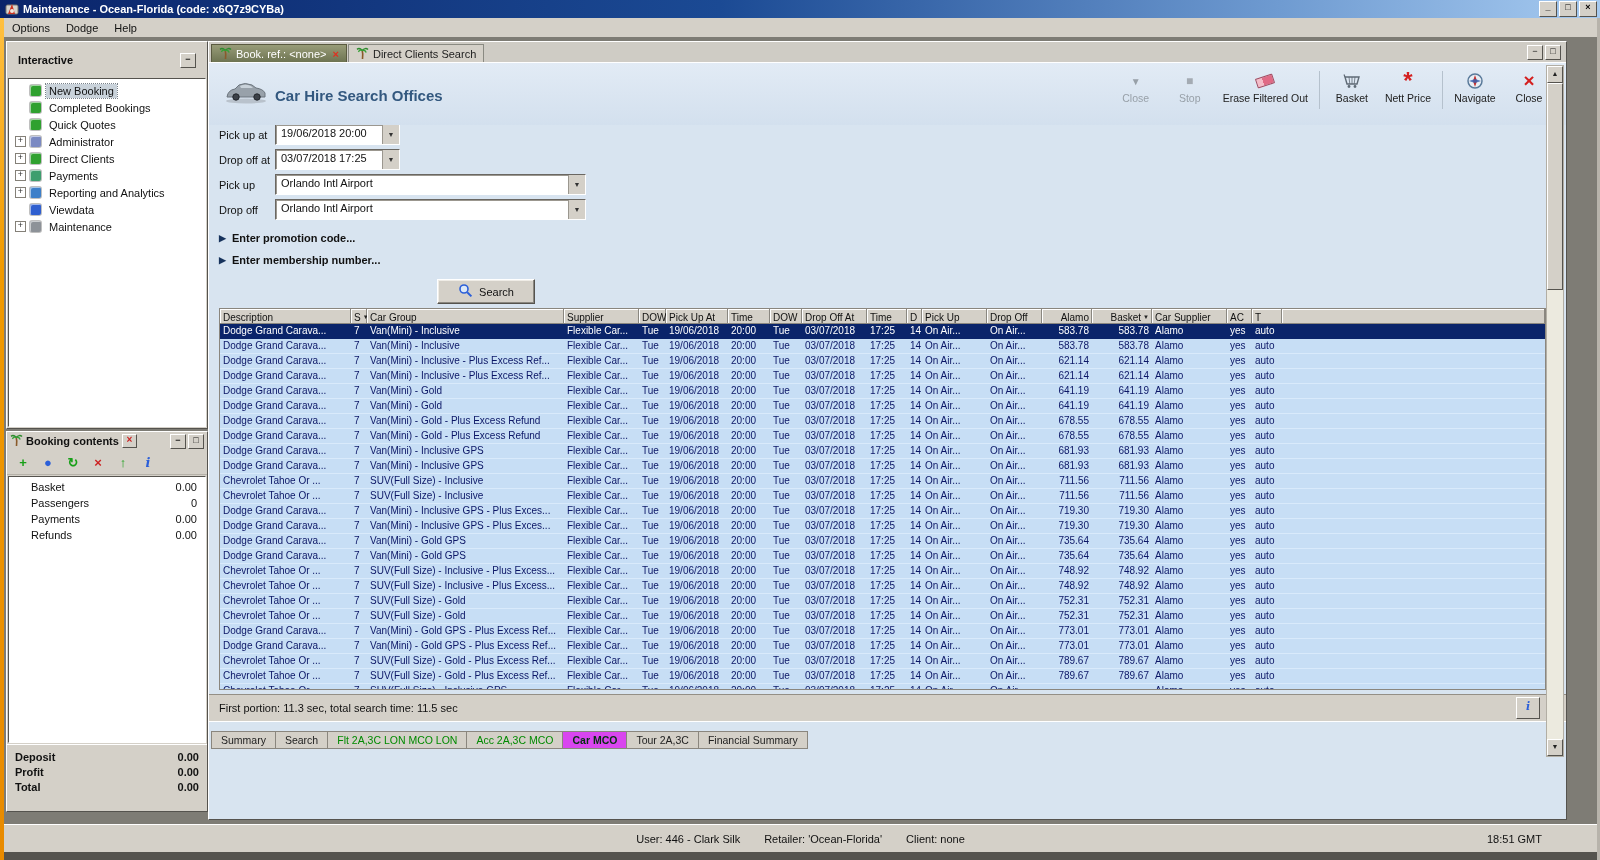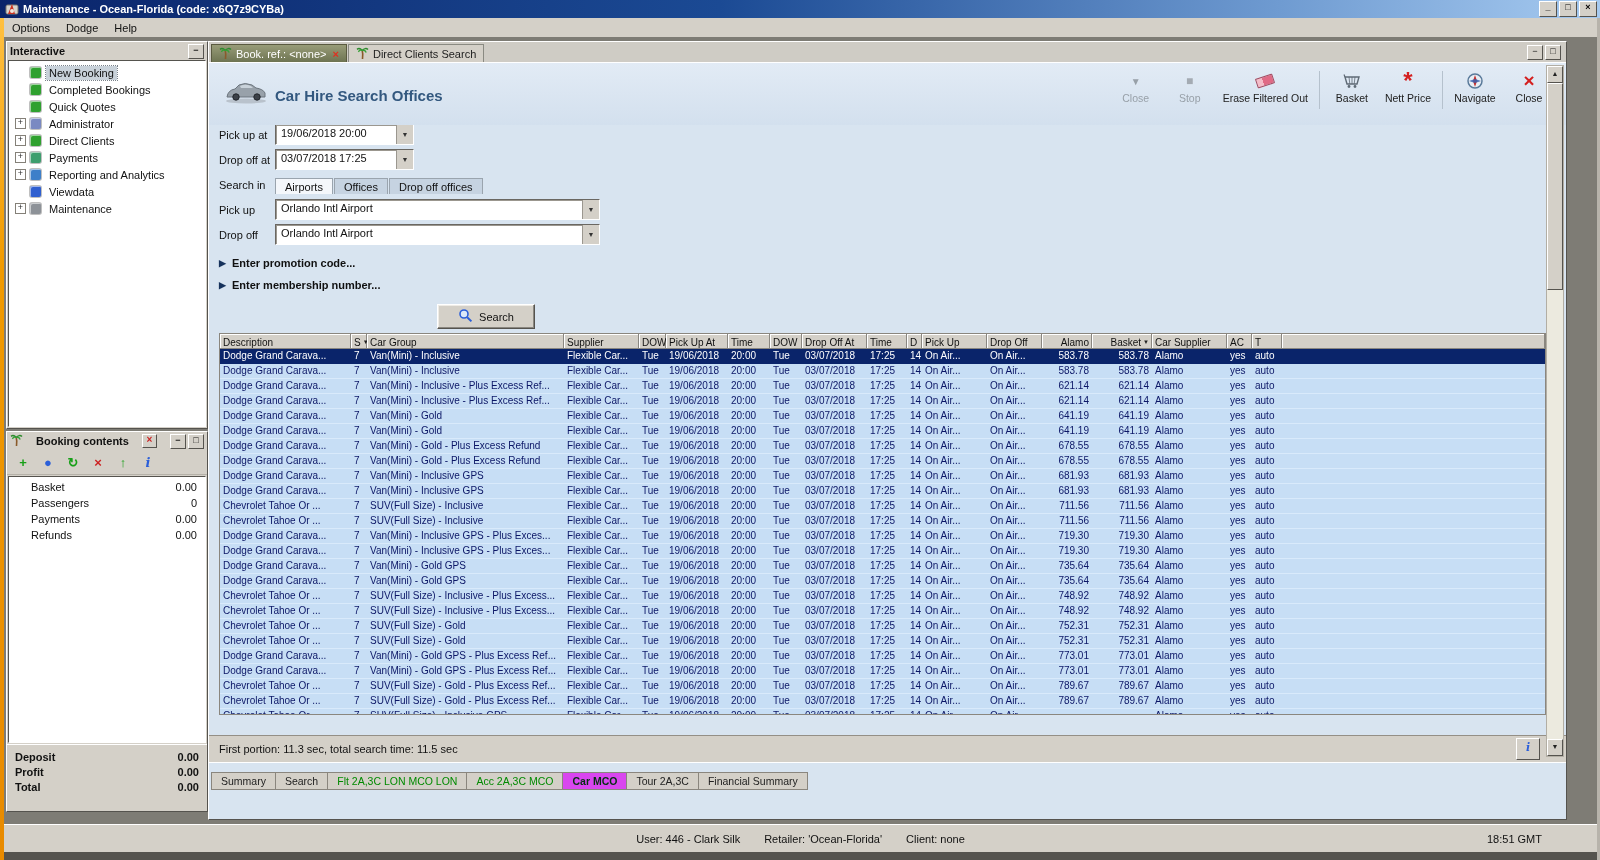--- a/index.html
+++ b/index.html
@@ -18,38 +18,38 @@
     color:#000;font-size:9px;line-height:11px;text-align:center;font-weight:bold;cursor:default}
   .orange-strip{position:absolute;left:0;top:18px;bottom:0;width:4px;
     background:linear-gradient(180deg,#ffc040,#f09a00 30%,#e88a00)}
   .right-strip{position:absolute;right:0;top:18px;bottom:0;width:3px;background:#b7b3ab}
   .menubar{position:absolute;left:4px;right:3px;top:18px;height:19px;background:#d4d0c8;
     display:flex;align-items:center;border-bottom:1px solid #aba69e}
   .menu-item{padding:2px 8px}
   
   .desktop{position:absolute;left:4px;right:3px;top:37px;height:787px;background:#7e7c75}
   .panel{position:absolute;background:#d4d0c8;border:1px solid;border-color:#fff #55534e #55534e #fff}
-  .panel-title{height:18px;display:flex;align-items:center;padding:0 3px;font-weight:bold}
+  .panel-title{height:36px;display:flex;align-items:center;padding:0 11px;font-weight:bold}
   .mini-btn{width:14px;height:13px;background:#d4d0c8;border:1px solid;border-color:#fff #55534e #55534e #fff;
     font-size:9px;line-height:10px;text-align:center}
   
   .sidebar{left:2px;top:4px;width:200px;height:386px;display:flex;flex-direction:column}
   .tree{flex:1;background:#fff;border:1px solid;border-color:#55534e #fff #fff #55534e;margin:0 1px 1px 1px;
     padding:3px 0;overflow:hidden}
   .tree-row{height:17px;display:flex;align-items:center;padding-left:6px;white-space:nowrap}
   .tree-row.sel .tree-label{background:#c9d2da;outline:1px dotted #7a828a}
   .expand{width:9px;height:9px;border:1px solid #848078;background:#fff;font-size:9px;line-height:7px;
     text-align:center;margin-right:4px;color:#333;flex:0 0 auto}
   .expand.hidden{visibility:hidden}
   .tree-ic{width:11px;height:11px;border-radius:2px;margin-right:5px;flex:0 0 auto;
     box-shadow:inset 1px 1px 0 rgba(255,255,255,.55), 0 0 0 1px rgba(0,0,0,.25)}
   .tree-label{padding:1px 3px}
   
   .booking{left:2px;top:394px;width:200px;height:379px;display:flex;flex-direction:column}
-  .bc-title{height:18px;display:flex;align-items:center;gap:13px;padding:0 3px;font-weight:bold}
+  .bc-title{height:18px;display:flex;align-items:center;gap:3px;padding:0 3px;font-weight:bold}
   .bc-x{width:13px;height:12px;border:1px solid;border-color:#fff #55534e #55534e #fff;background:#d4d0c8;
     color:#c22;font-weight:bold;font-size:10px;line-height:10px;text-align:center}
   .bc-toolbar{height:24px;display:flex;align-items:center;gap:9px;padding:0 8px;border-bottom:1px solid #b5b1a8}
   .bc-ic{width:16px;height:16px;display:flex;align-items:center;justify-content:center;
     font-weight:bold;font-size:13px}
   .bc-list{flex:1;background:#fff;border:1px solid;border-color:#55534e #fff #fff #55534e;margin:1px;
     padding-top:4px;overflow:hidden}
   .bc-row{height:16px;display:flex;padding:0 8px 0 22px}
   .bc-row .v{margin-left:auto}
   .bc-summary{height:60px;border-top:1px solid #fff;padding-top:6px}
@@ -82,21 +82,21 @@
   .eraser-icon::before{content:"";display:block;width:16px;height:8px;border:1px solid #a34a60;border-radius:1px;
     background:linear-gradient(90deg,#f4bcc8 38%,#e06a85 38%);transform:rotate(-18deg)}
   .nett-price-icon::before{content:"*";color:#d42020;font-size:24px;line-height:12px;font-weight:bold}
   .closex-icon::before{content:"×";color:#d42020;font-size:19px;line-height:16px;font-weight:bold}
   
   .frow{display:flex;align-items:center;margin:0 0 6px 10px;height:19px}
   .frow:first-of-type{margin-top:10px}
   .flabel{width:56px;flex:0 0 auto}
   .combo{display:inline-flex;height:19px;border:1px solid;border-color:#6a6762 #fff #fff #6a6762;background:#fff;
     box-shadow:inset 1px 1px 0 #9b978f}
-  .combo .val{padding:2px 19px 0 5px;white-space:nowrap;overflow:hidden}
+  .combo .val{padding:2px 5px 0 5px;white-space:nowrap;overflow:hidden}
   .combo .cbtn{width:16px;background:#d4d0c8;border-left:1px solid #9b978f;display:flex;align-items:center;
     justify-content:center;font-size:7px;color:#333}
   .combo.w-date .val{width:96px}
   .combo.w-air .val{width:282px}
   .si-tabs{display:flex;align-items:flex-end;height:18px}
   .si-tab{padding:2px 9px 1px;border:1px solid #9aa4ae;border-bottom:none;background:#c6d3e1;margin-right:1px}
   .si-tab.active{background:#f4f7fb;font-weight:normal}
   .expander{display:flex;align-items:center;gap:6px;margin:12px 0 0 10px;height:14px;font-weight:bold}
   .expander + .expander{margin-top:8px}
   .tri{color:#16325c;font-size:9px}
@@ -117,21 +117,21 @@
   .g-c.right{text-align:right}
   .g-fill{flex:1}
   
   .vscroll{position:absolute;right:2px;top:2px;width:16px;height:690px;background:#eceadf;border:1px solid #b2aea4}
   .sc-btn{position:absolute;left:0;width:14px;height:15px;background:#d4d0c8;border:1px solid;
     border-color:#fff #55534e #55534e #fff;font-size:7px;text-align:center;line-height:14px;color:#222}
   .sc-up{top:0}.sc-dn{bottom:0}
   .sc-thumb{position:absolute;left:0;top:17px;width:14px;height:205px;background:#d4d0c8;border:1px solid;
     border-color:#fff #55534e #55534e #fff}
   
-  .status-strip{margin-top:20px;height:26px;background:#d4d0c8;border-top:1px solid #948f86;border-bottom:1px solid #fff;
+  .status-strip{margin-top:4px;height:26px;background:#d4d0c8;border-top:1px solid #948f86;border-bottom:1px solid #fff;
     display:flex;align-items:center;padding-left:10px}
   .info-btn{margin-left:auto;margin-right:26px;width:22px;height:20px;background:#d4d0c8;border:1px solid;
     border-color:#fff #55534e #55534e #fff;font-family:"DejaVu Serif",serif;font-style:italic;font-weight:bold;
     color:#2b5fd9;text-align:center;line-height:18px}
   .bottom-tabs{margin:9px 0 0 2px;display:flex;height:18px}
   .btab{padding:2px 9px 0;background:#d4d0c8;border:1px solid #8a867e;border-left:none;font-size:10.5px;
     color:#222;white-space:nowrap}
   .btab:first-child{border-left:1px solid #8a867e}
   .btab.active{font-weight:bold;color:#03300f}
   
@@ -379,28 +379,20 @@
         </span>
       </div>
       <div class="frow">
         <span class="flabel">Drop off at</span>
         <span class="combo w-date">
           <span class="val">03/07/2018 17:25</span>
           <span class="cbtn">▼</span>
         </span>
       </div>
       <div class="frow">
-        <span class="flabel">Search in</span>
-        <span class="si-tabs" id="siTabs">
-            <span class="si-tab active">Airports</span>
-            <span class="si-tab">Offices</span>
-            <span class="si-tab">Drop off offices</span>
-          </span>
-      </div>
-      <div class="frow">
         <span class="flabel">Pick up</span>
         <span class="combo w-air">
           <span class="val">Orlando Intl Airport</span>
           <span class="cbtn">▼</span>
         </span>
       </div>
       <div class="frow">
         <span class="flabel">Drop off</span>
         <span class="combo w-air">
           <span class="val">Orlando Intl Airport</span>

